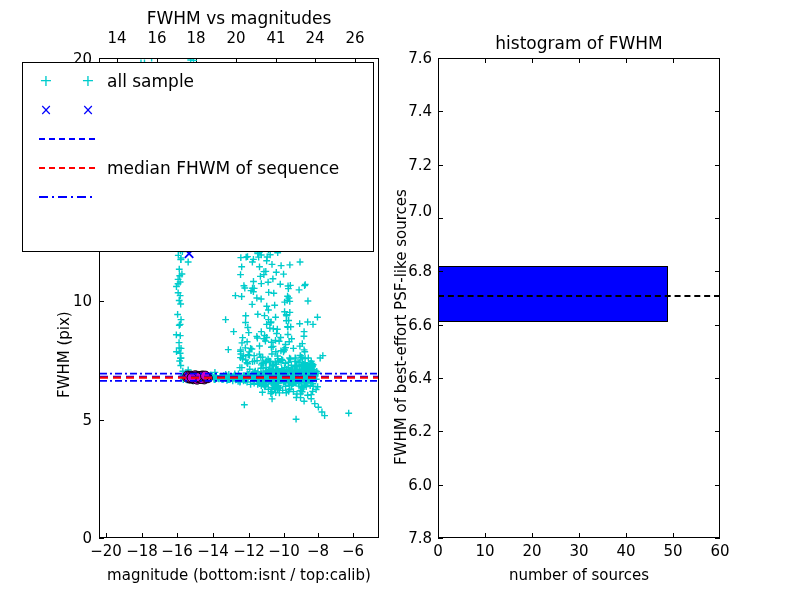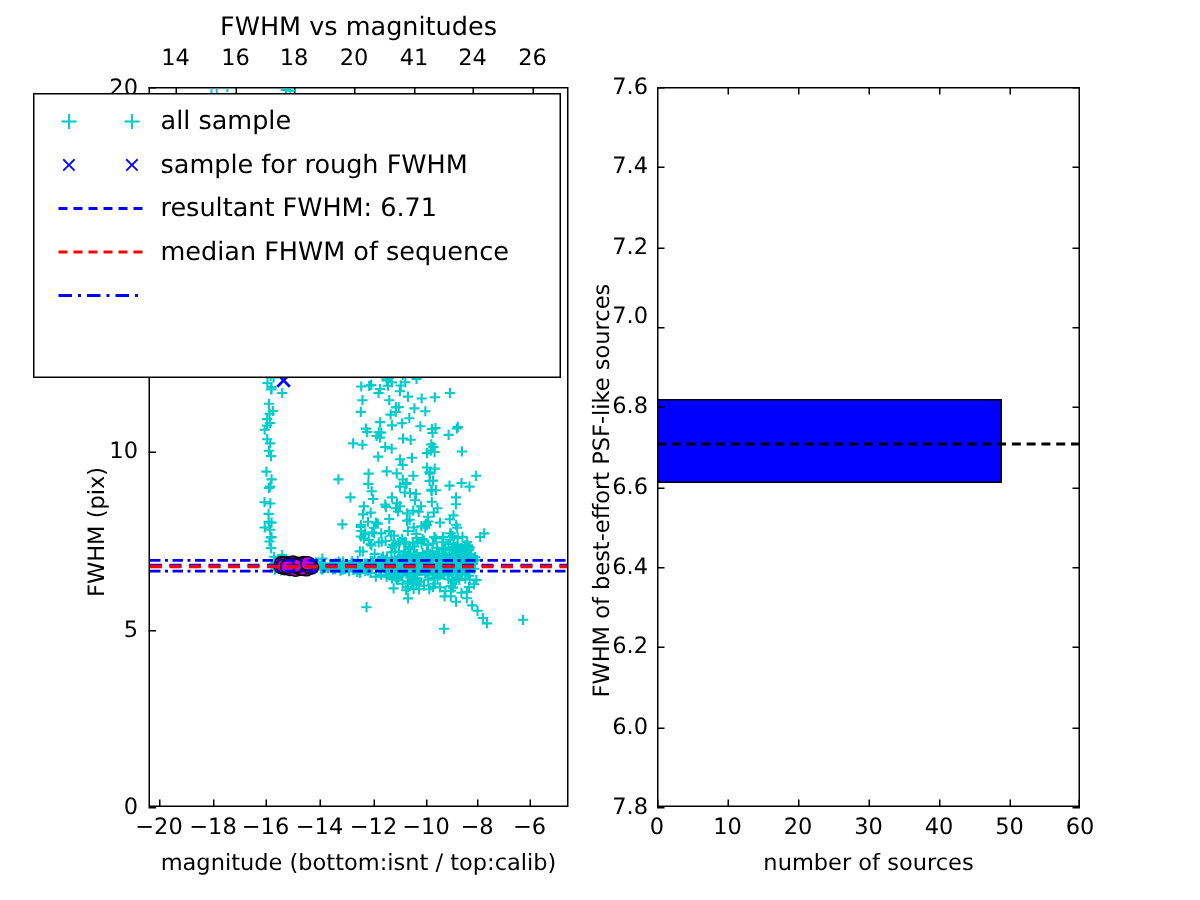--- a/index.html
+++ b/index.html
@@ -193,49 +193,48 @@
         <span class="mk" style="left:59px;color:#00cccc;">+</span>
       </div>
       <span class="legend-text">all sample</span>
     </div>
 
     <div class="legend-row">
       <div class="legend-handle">
         <span class="mk" style="left:17px;color:#0000ff;font-size:15px;">×</span>
         <span class="mk" style="left:59px;color:#0000ff;font-size:15px;">×</span>
       </div>
-      <span class="legend-text">sample for rough FWHM</span>
     </div>
 
 
     <div class="legend-row">
       <div class="legend-handle">
         <span class="lhline" style="left:10px;width:56px;border-top:2.2px dashed #0000ff;height:0;"></span>
       </div>
-      <span class="legend-text">resultant FWHM: 6.71</span>
     </div>
 
     <div class="legend-row">
       <div class="legend-handle">
         <span class="lhline" style="left:10px;width:56px;border-top:2.2px dashed #ff0000;height:0;"></span>
       </div>
       <span class="legend-text">median FHWM of sequence</span>
     </div>
 
     <div class="legend-row">
       <div class="legend-handle">
         <svg width="78" height="29" style="position:absolute;left:0;top:0;">
           <line x1="10" y1="15" x2="66" y2="15" stroke="#0000ff" stroke-width="2" stroke-dasharray="9 4 2 4"></line>
         </svg>
       </div>
     </div>
   </div>
 
   <div class="axes" style="left:438px;top:58px;width:282px;height:480px;"></div>
 
+  <div class="title" style="left:579px;top:33px;">histogram of FWHM</div>
 
   <div class="hbar" id="histBar" style="background: rgb(0, 0, 255); left: 438px; top: 266px; width: 230.3px; height: 56px;"></div>
   <div class="hline-dash" id="histMedian" style="left: 438px; top: 295.333px; width: 282px; border-top-color: rgb(0, 0, 0);"></div>
 
   <div class="tlab ry" style="left:396px;top:538px;width:36px;">7.8</div>
   <div class="tlab ry" style="left:396px;top:485px;width:36px;">6.0</div>
   <div class="tlab ry" style="left:396px;top:431px;width:36px;">6.2</div>
   <div class="tlab ry" style="left:396px;top:378px;width:36px;">6.4</div>
   <div class="tlab ry" style="left:396px;top:325px;width:36px;">6.6</div>
   <div class="tlab ry" style="left:396px;top:271px;width:36px;">6.8</div>

